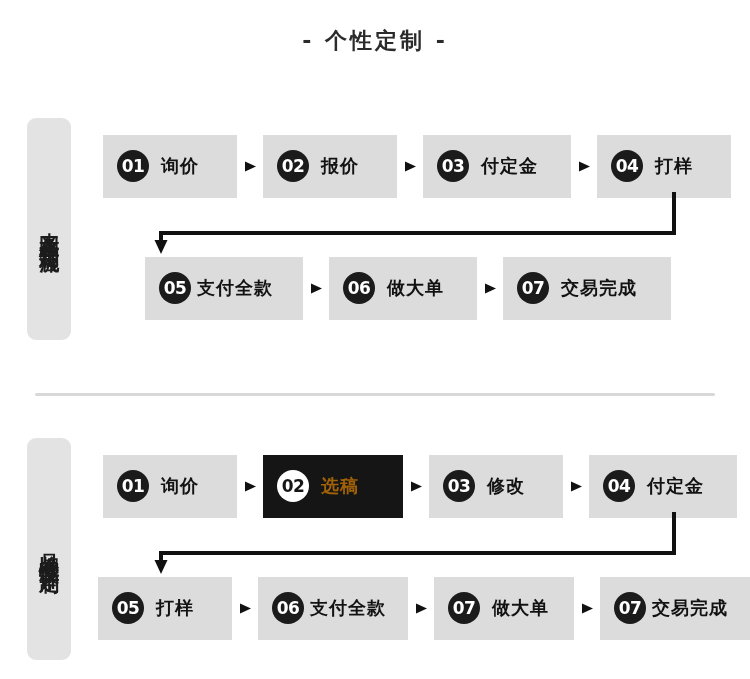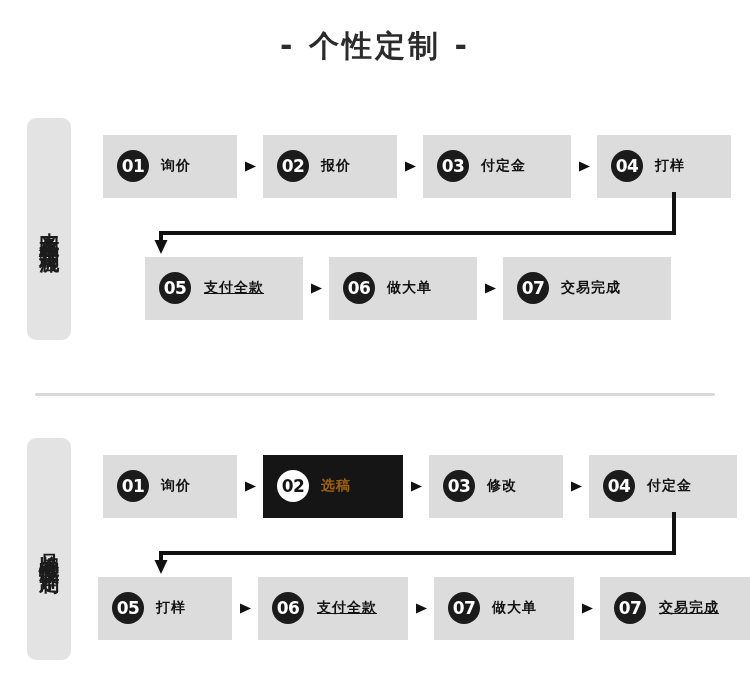--- a/index.html
+++ b/index.html
@@ -16,21 +16,21 @@
     color: #1a1a1a;
   }
 
   
   #page-title {
     position: absolute;
     left: 0;
     top: 26px;
     width: 750px;
     text-align: center;
-    font-size: 30px;
+    font-size: 22px;
     font-weight: bold;
     letter-spacing: 3px;
     color: #2b2b2b;
     white-space: pre;
   }
 
   
   .section {
     position: absolute;
     left: 0;
@@ -101,31 +101,31 @@
     align-items: center;
     justify-content: center;
     letter-spacing: -0.5px;
     font-family: "DejaVu Sans", "Liberation Sans", sans-serif;
   }
   .step.inverted .badge {
     background: #ffffff;
     color: #151515;
   }
   .step-label {
-    font-size: 14px;
+    font-size: 18px;
     font-weight: bold;
     color: #121212;
     letter-spacing: 1px;
     white-space: nowrap;
   }
   .step.inverted .step-label {
     color: #a16207;
   }
   .gap-wide .step-label { margin-left: 12px; }
-  .gap-tight .step-label { margin-left: 13px; text-decoration: underline; }
+  .gap-tight .step-label { margin-left: 6px; }
 
   
   .arrow {
     width: 26px;
     min-width: 26px;
     display: flex;
     align-items: center;
     justify-content: center;
     color: #111111;
     font-size: 15px;

